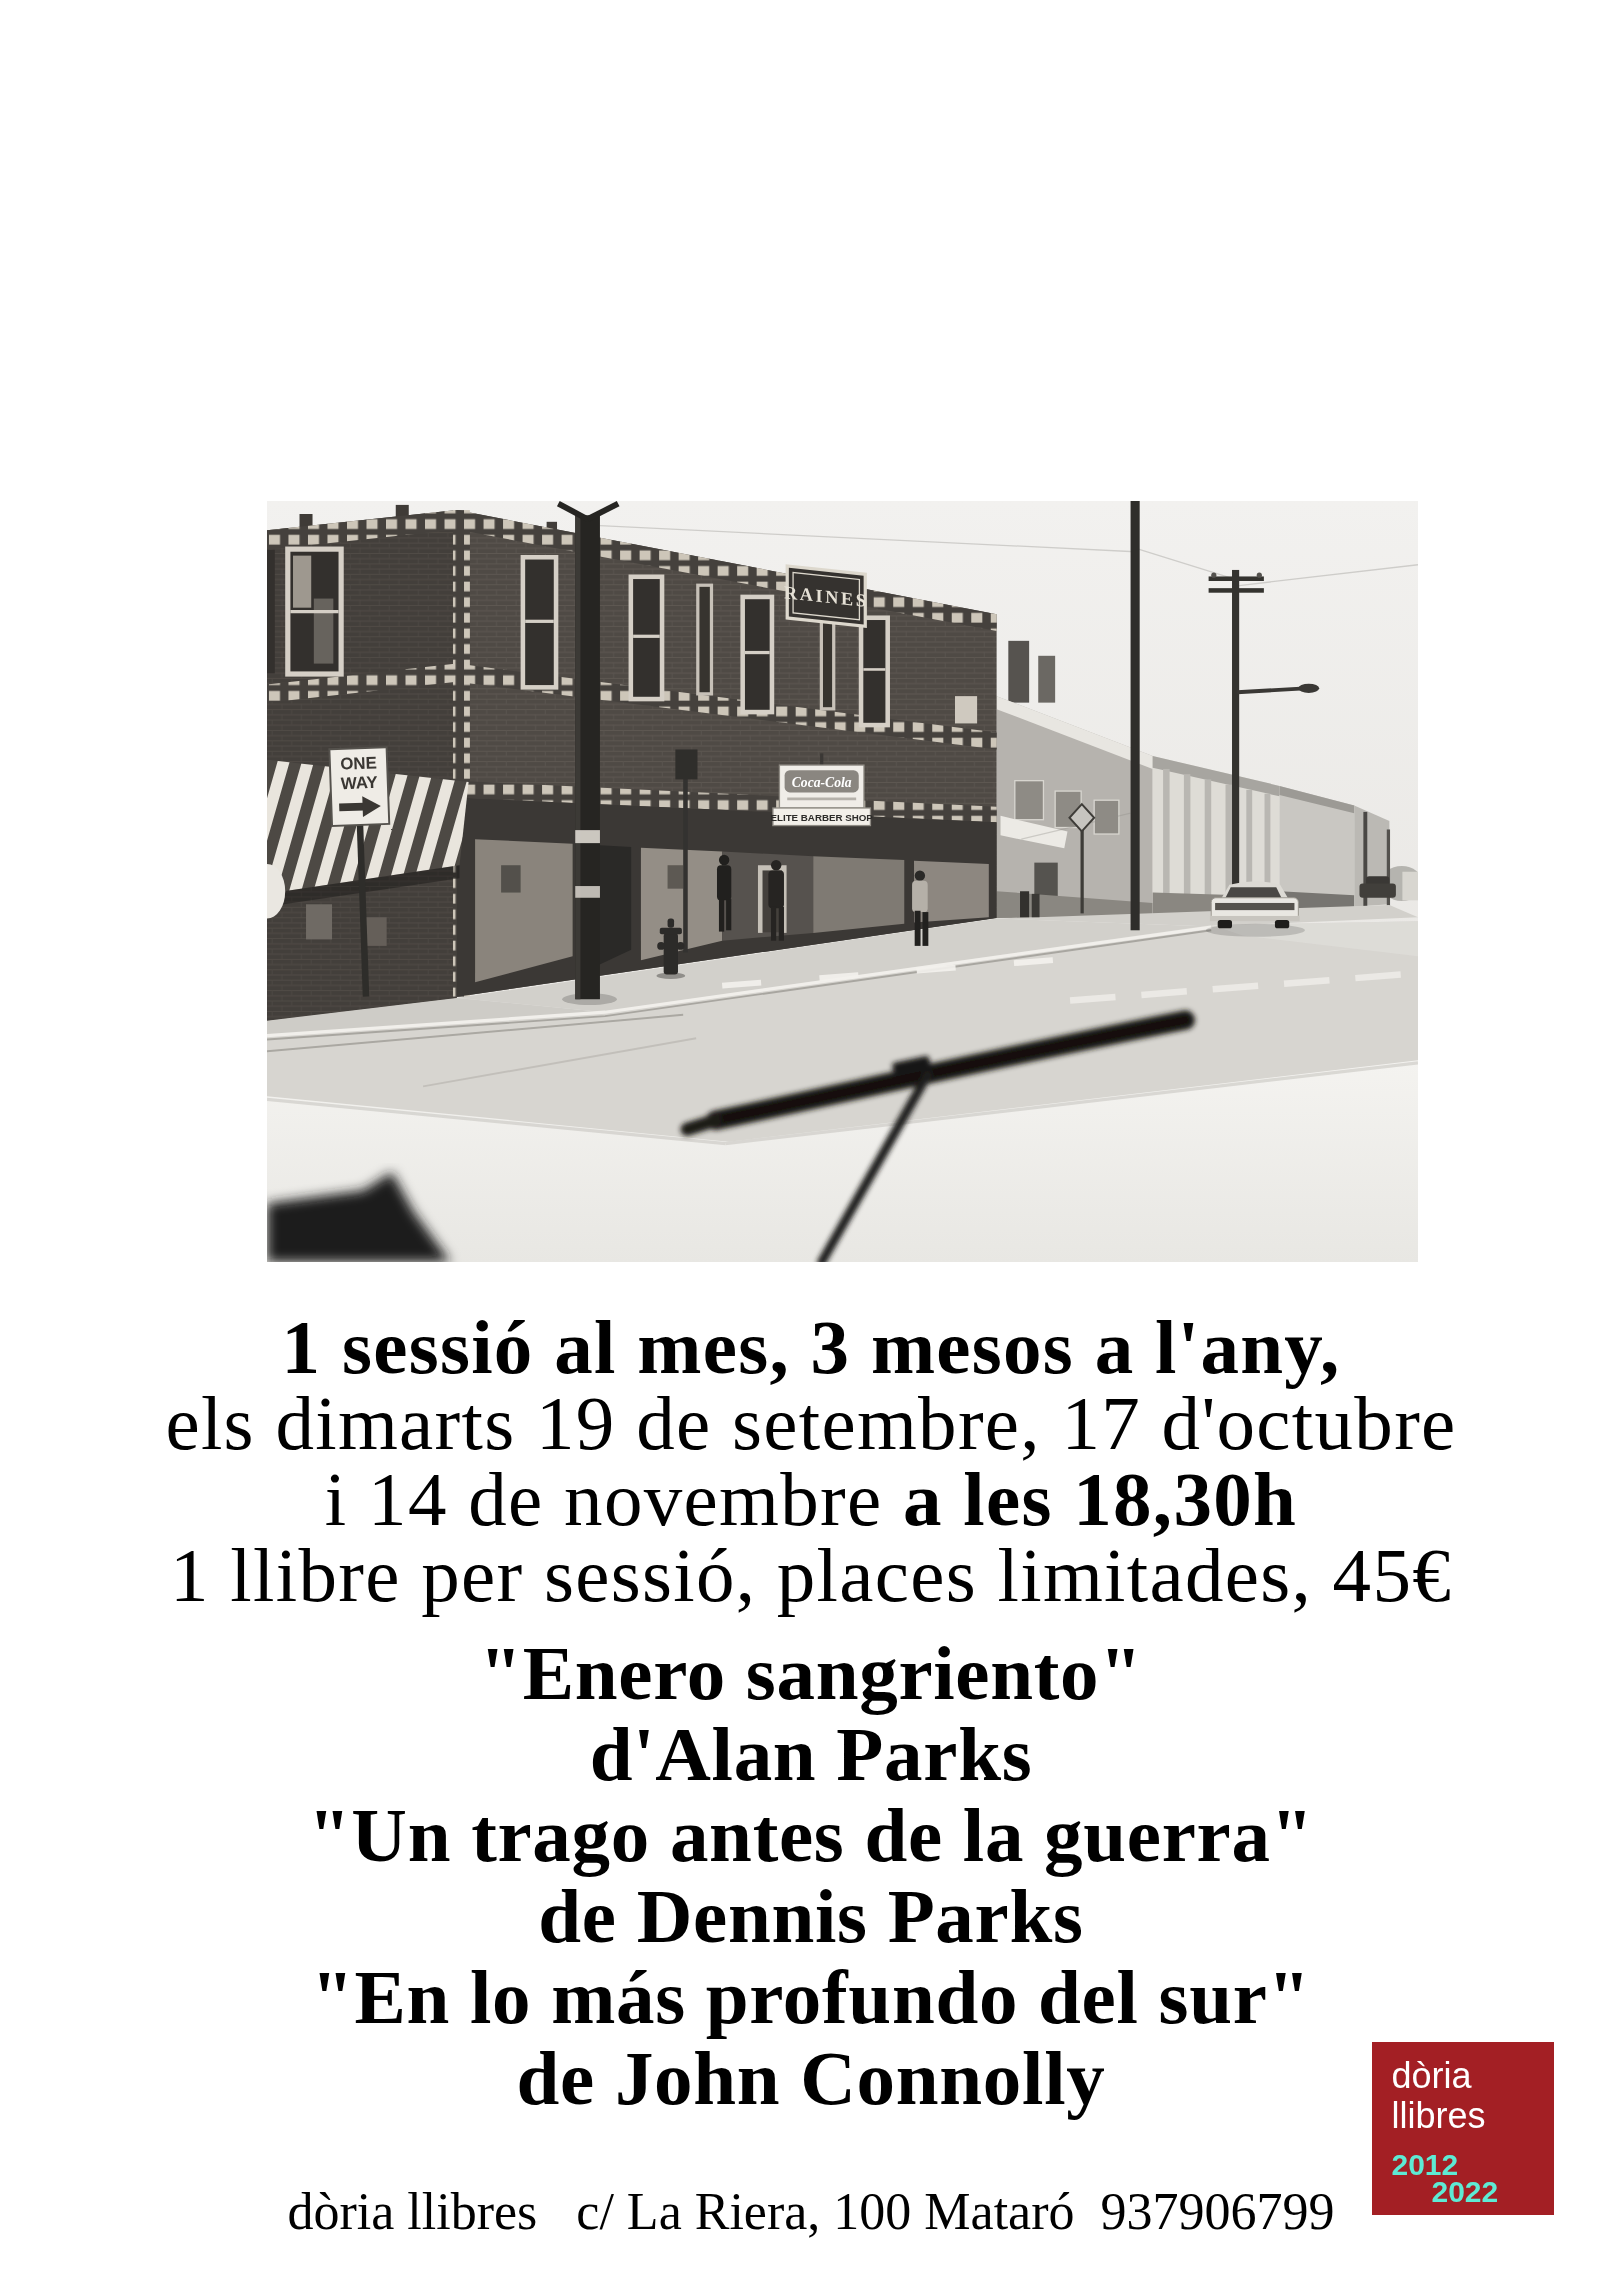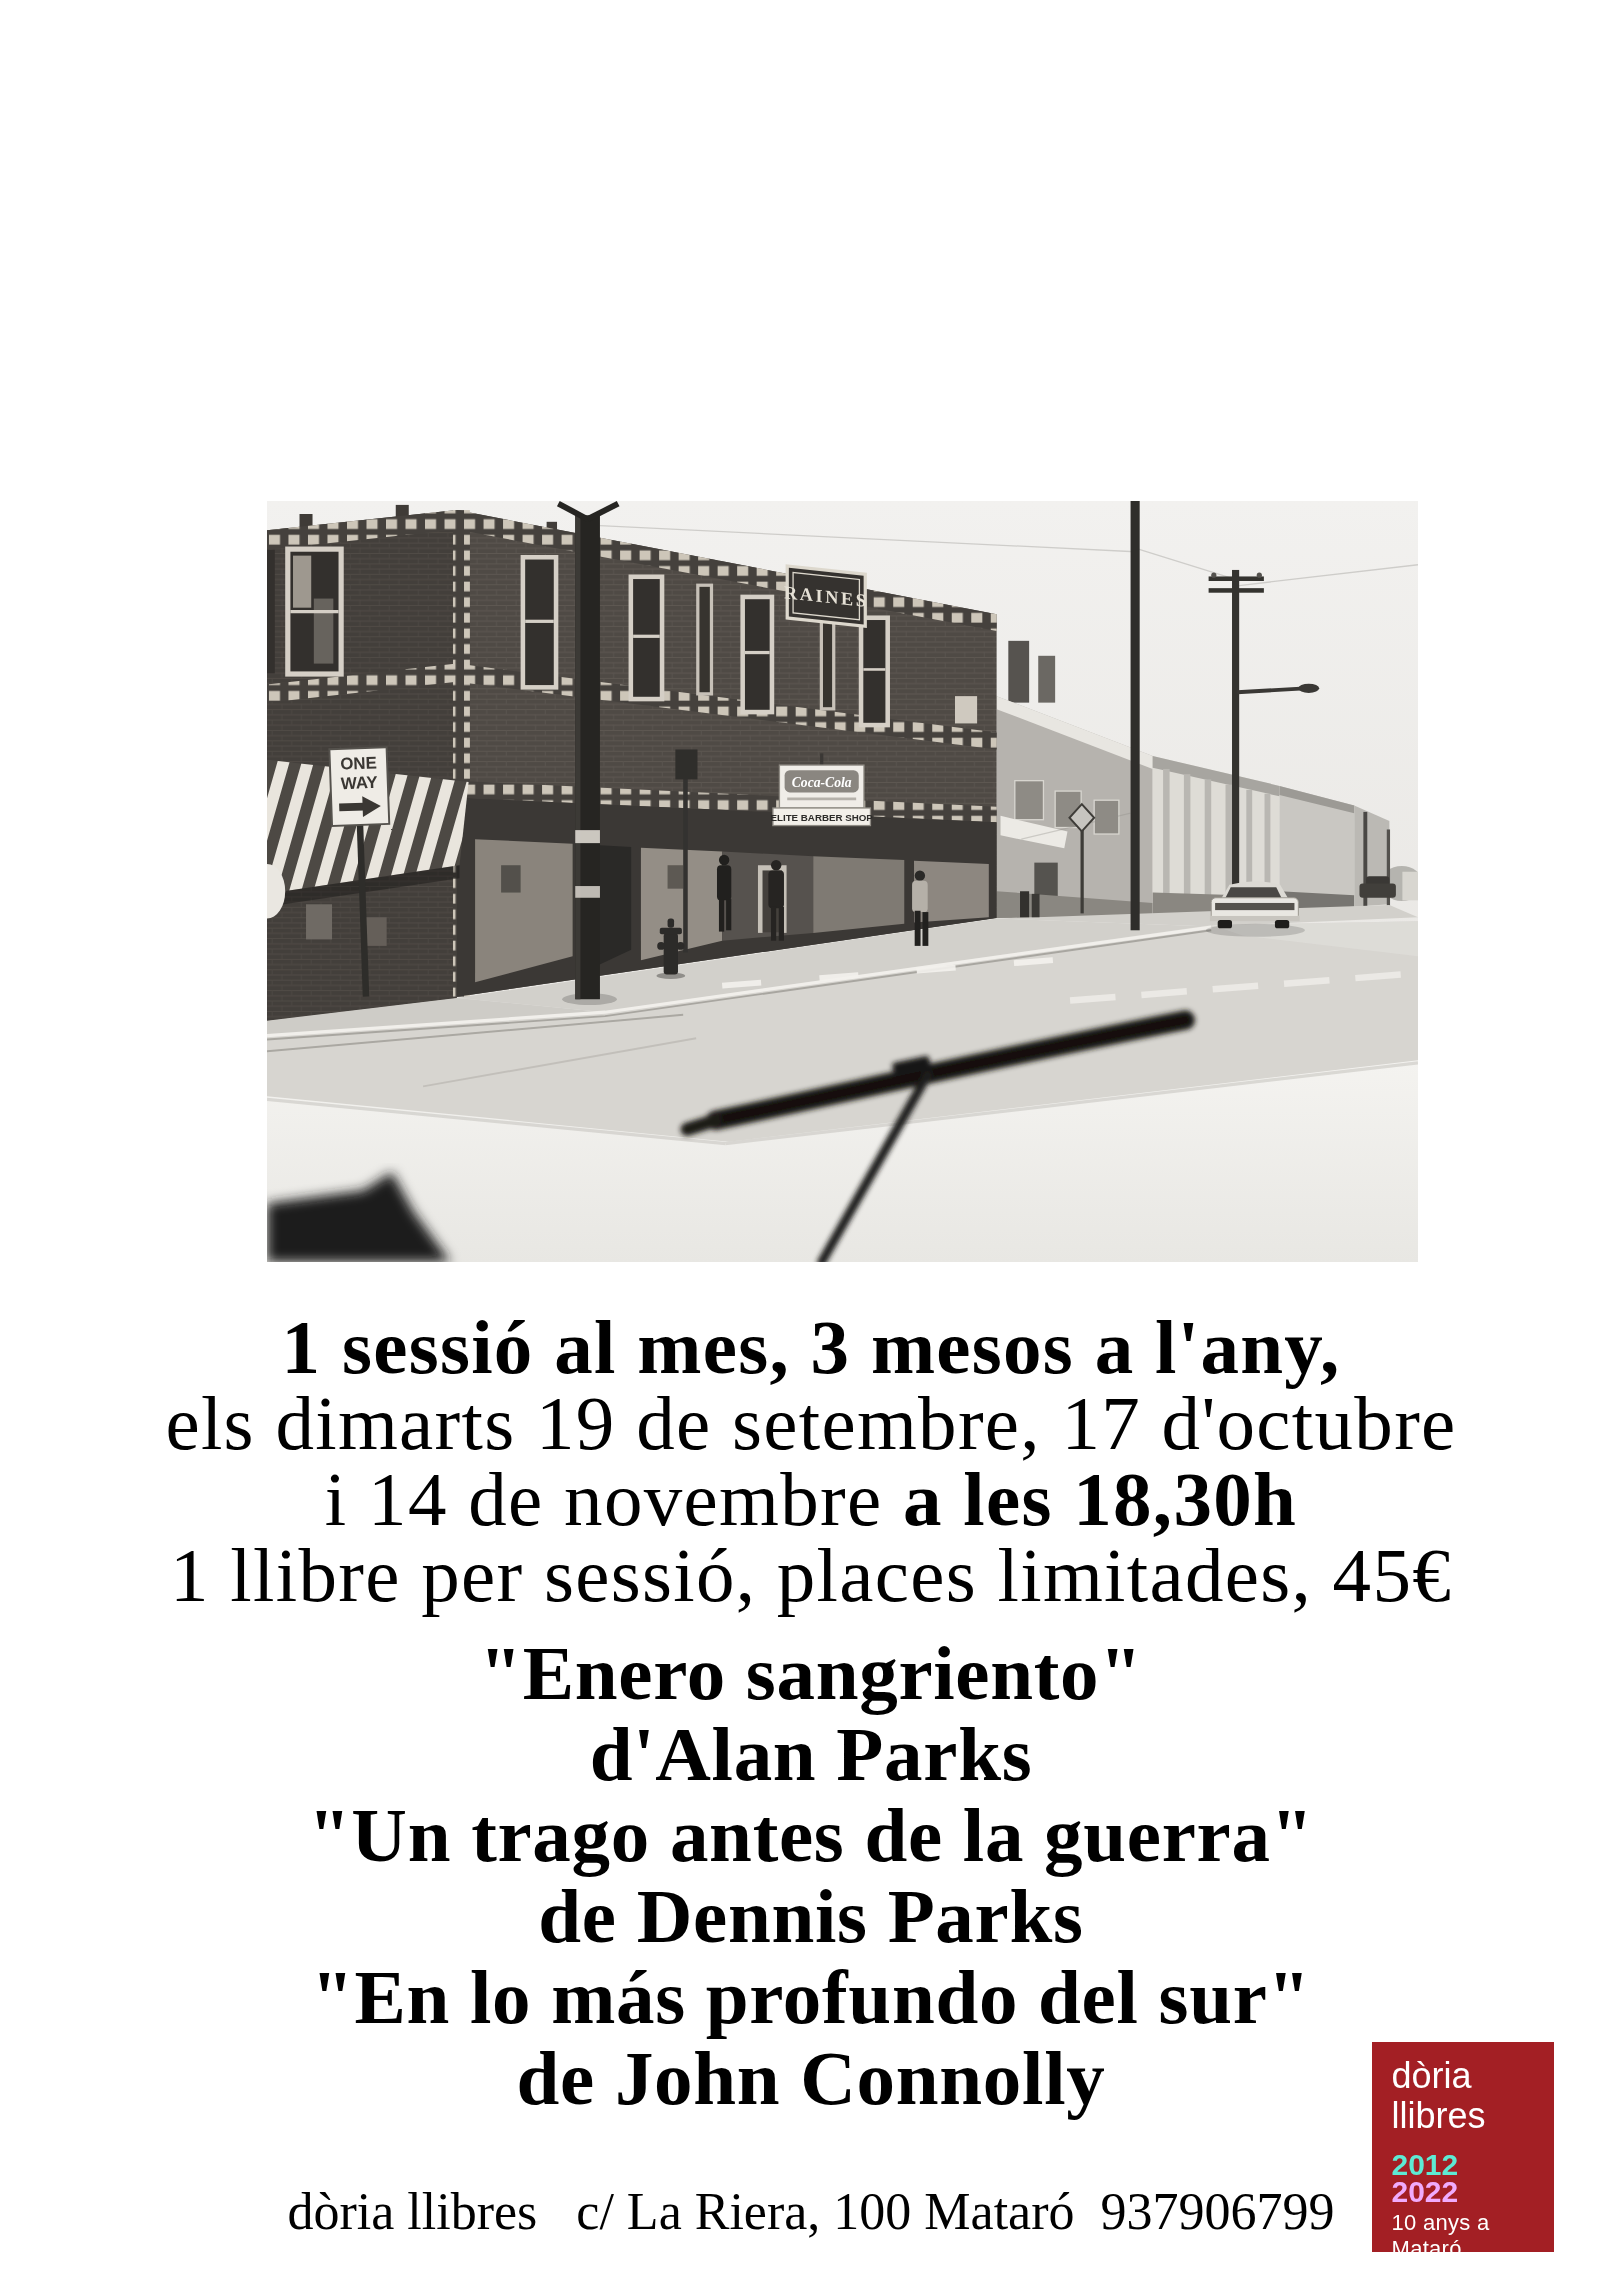--- a/index.html
+++ b/index.html
@@ -18,21 +18,21 @@
   
   .details { position:absolute; top:1309px; left:0; right:0; text-align:center;
              font-size:77px; line-height:76px; letter-spacing:1.3px; }
   .details .b { font-weight:bold; letter-spacing:1.3px; }
   .books { position:absolute; top:1633px; left:0; right:0; text-align:center;
            font-size:77px; line-height:81px; font-weight:bold; letter-spacing:0.7px; }
   
   .footer-line { position:absolute; top:2190px; left:0; right:0; text-align:center;
                  font-size:52px; line-height:43px; white-space:pre; }
   
-  .logo-box { position:absolute; left:1372px; top:2042px; width:182px; height:210px;
+  .logo-box { position:absolute; left:1372px; top:2042px; width:182px; height:173px;
               font-family:"Liberation Sans", sans-serif; color:#ffffff; }
   .logo-name { position:absolute; top:14.3px; left:19.5px; font-size:36px; line-height:40px; font-weight:normal; }
   .logo-years { position:absolute; top:109px; left:19.5px; font-size:30px; line-height:27px; font-weight:bold; }
   .logo-tagline { position:absolute; top:168px; left:19.5px; font-size:22px; font-weight:normal; letter-spacing:0.3px; }
 </style>
 </head>
 <body>
 
 <div class="page">
 
@@ -346,19 +346,19 @@
     <div class="footer-line">dòria llibres   c/ La Riera, 100 Mataró  937906799</div>
   </footer>
 
   <div class="logo-box" style="background: rgb(163, 31, 36);">
     <div class="logo-name">
       <div>dòria</div>
       <div>llibres</div>
     </div>
     <div class="logo-years">
       <div style="color: #5eead4;">2012</div>
-      <div style="color: #f0abfc;">2022</div>
+      <div style="color: #5eead4; margin-left: 40px;">2022</div>
     </div>
     <div class="logo-tagline">10 anys a Mataró</div>
   </div>
 
 </div>
 
 
 </body></html>

